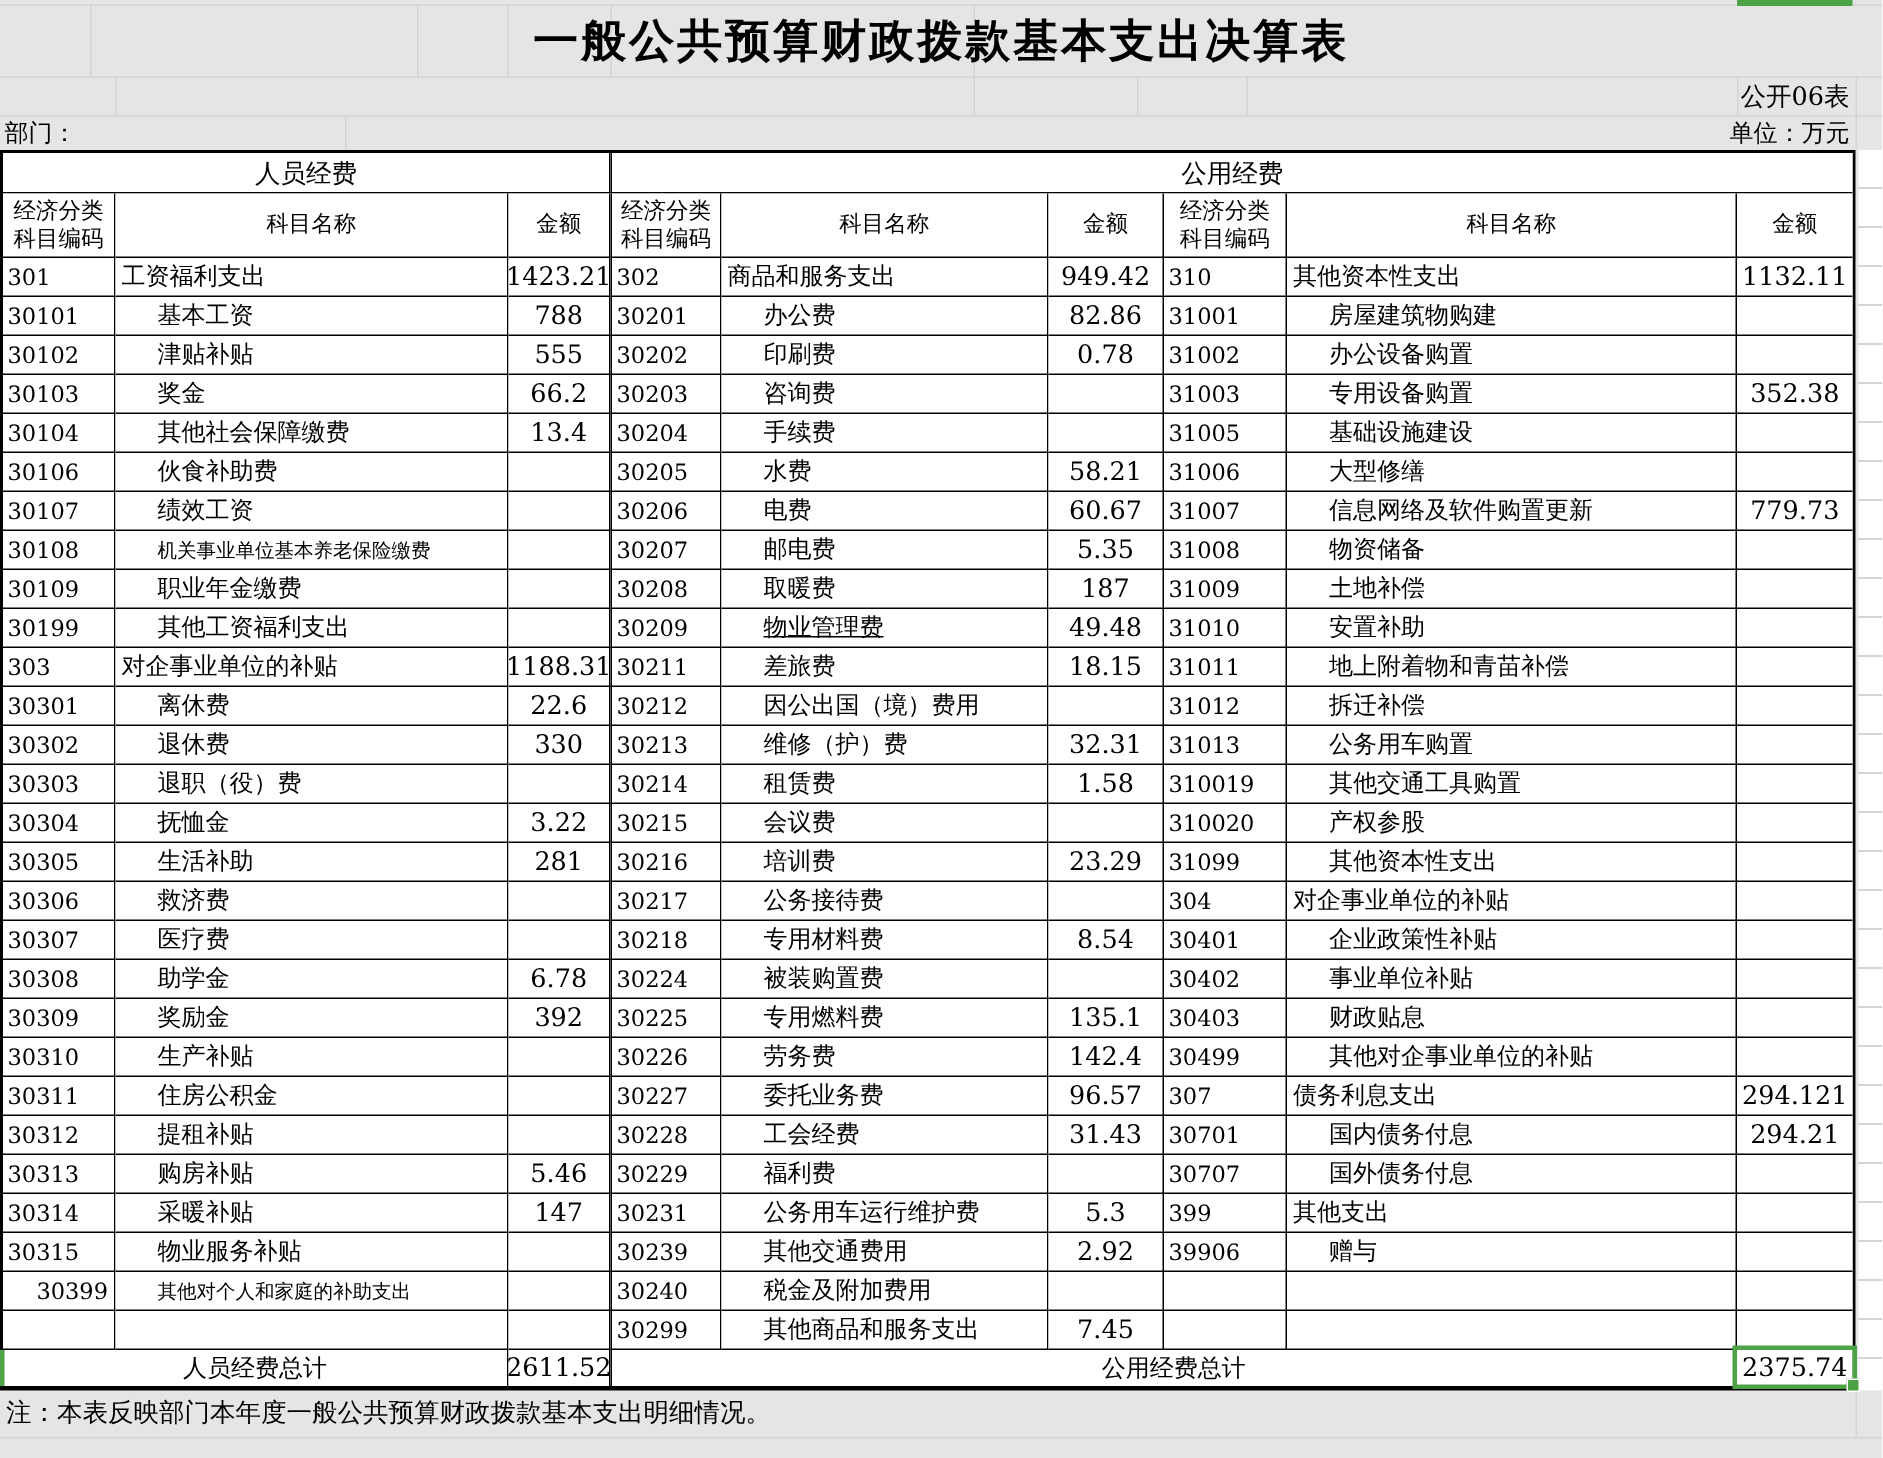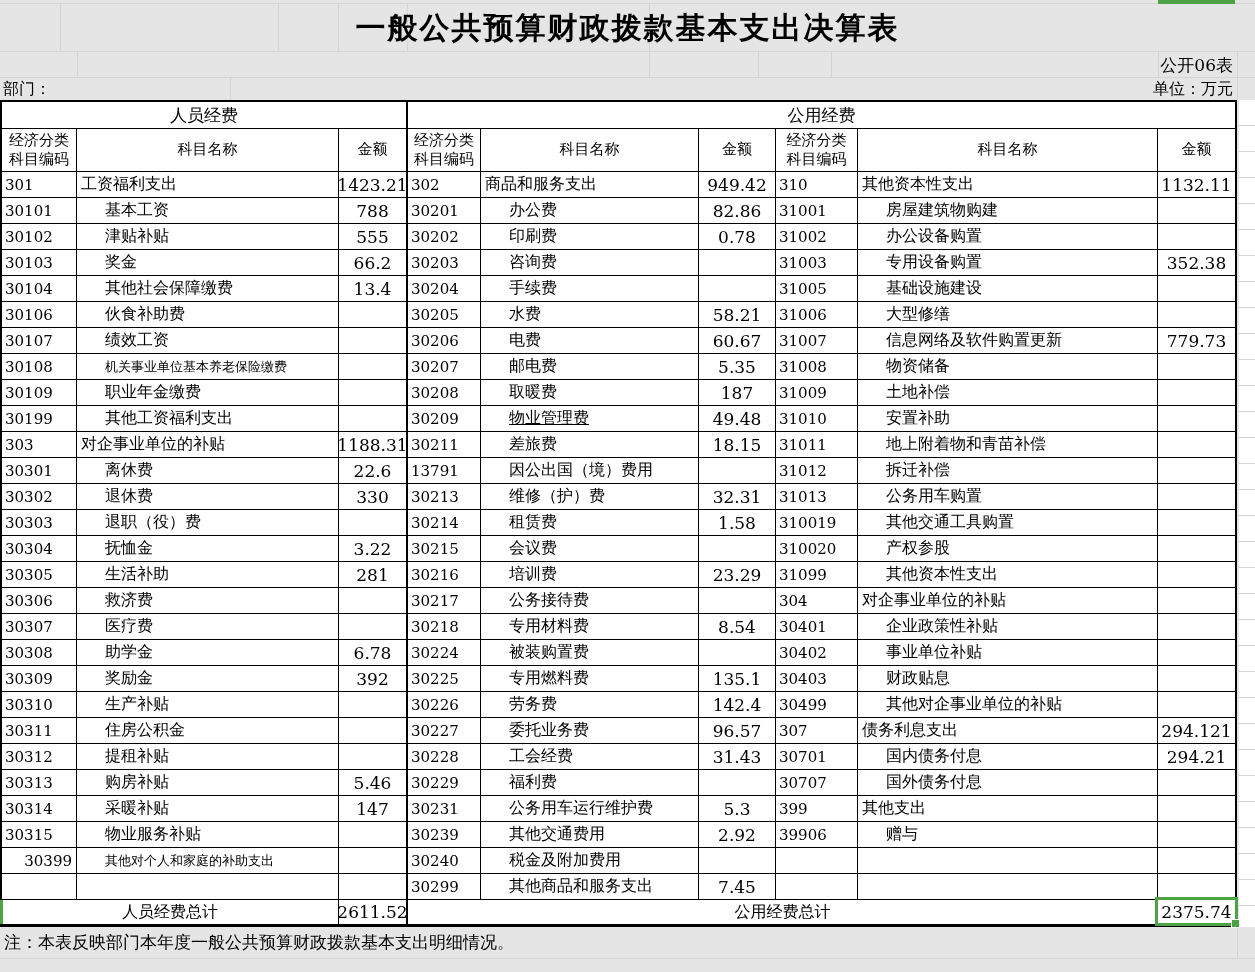--- a/index.html
+++ b/index.html
@@ -204,21 +204,21 @@
       <div class="cell amt" style="grid-area: 10 / 6;">5.35</div>
       <div class="cell code dv" style="grid-area: 11 / 4;">30208</div>
       <div class="cell name" style="grid-area: 11 / 5;">取暖费</div>
       <div class="cell amt" style="grid-area: 11 / 6;">187</div>
       <div class="cell code dv" style="grid-area: 12 / 4;">30209</div>
       <div class="cell name" style="grid-area: 12 / 5; text-decoration: underline;">物业管理费</div>
       <div class="cell amt" style="grid-area: 12 / 6;">49.48</div>
       <div class="cell code dv" style="grid-area: 13 / 4;">30211</div>
       <div class="cell name" style="grid-area: 13 / 5;">差旅费</div>
       <div class="cell amt" style="grid-area: 13 / 6;">18.15</div>
-      <div class="cell code dv" style="grid-area: 14 / 4;">13791</div>
+      <div class="cell code dv" style="grid-area: 14 / 4;">30212</div>
       <div class="cell name" style="grid-area: 14 / 5;">因公出国（境）费用</div>
       <div class="cell amt" style="grid-area: 14 / 6;"></div>
       <div class="cell code dv" style="grid-area: 15 / 4;">30213</div>
       <div class="cell name" style="grid-area: 15 / 5; font-family: Liberation Serif, serif;">维修（护）费</div>
       <div class="cell amt" style="grid-area: 15 / 6;">32.31</div>
       <div class="cell code dv" style="grid-area: 16 / 4;">30214</div>
       <div class="cell name" style="grid-area: 16 / 5;">租赁费</div>
       <div class="cell amt" style="grid-area: 16 / 6;">1.58</div>
       <div class="cell code dv" style="grid-area: 17 / 4;">30215</div>
       <div class="cell name" style="grid-area: 17 / 5;">会议费</div>

